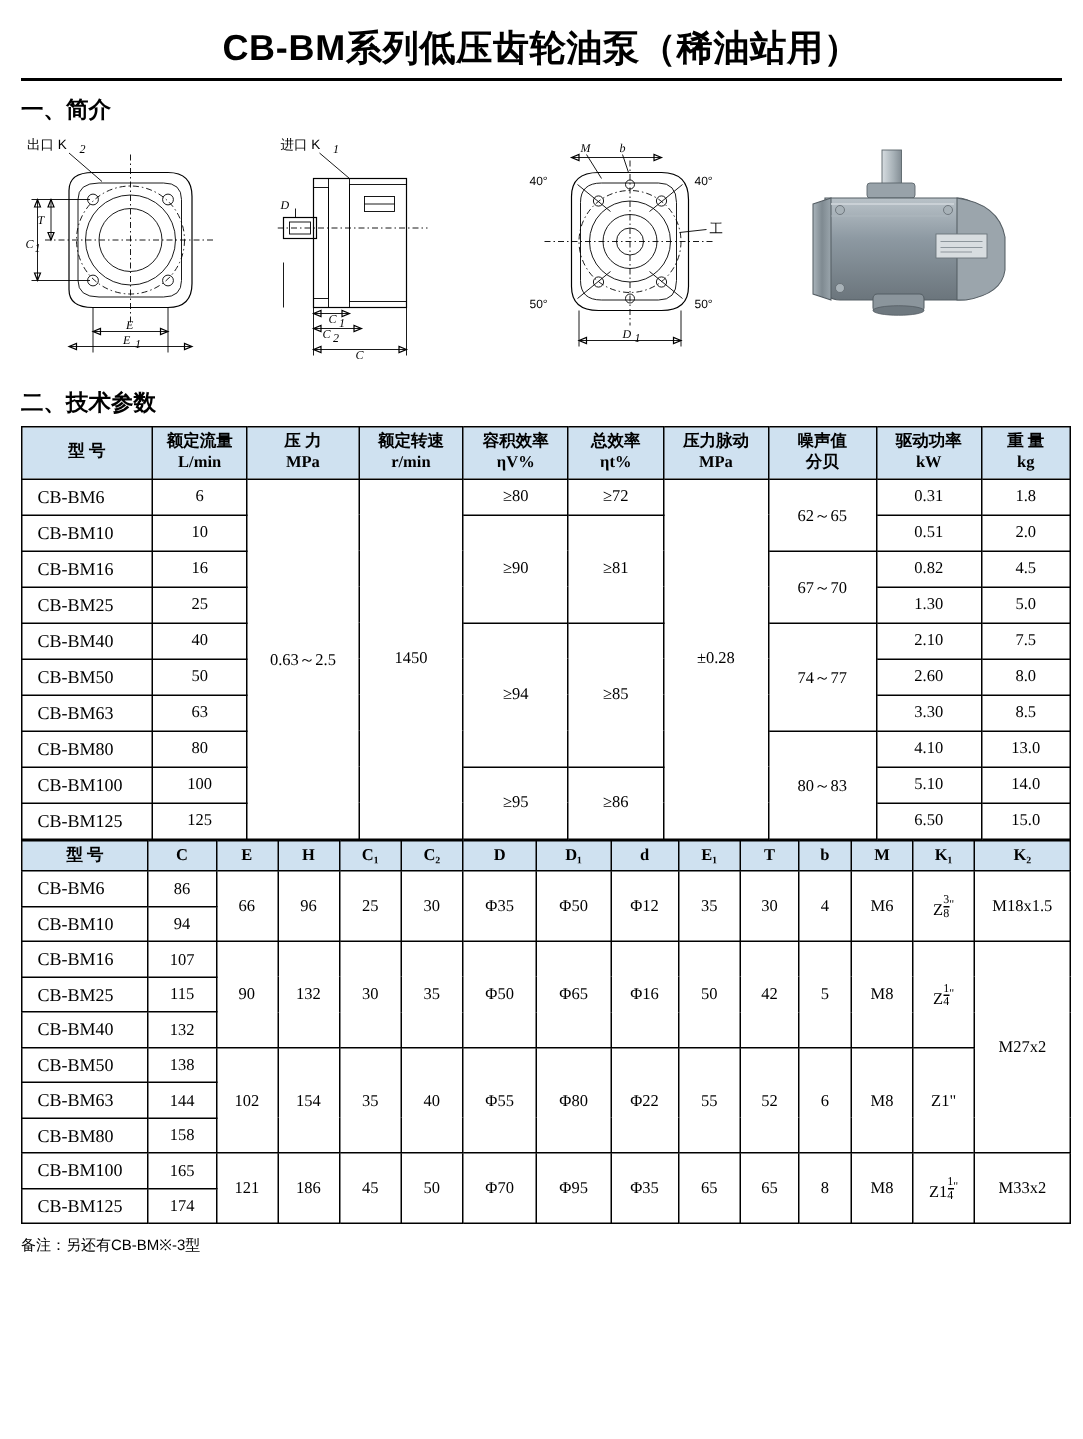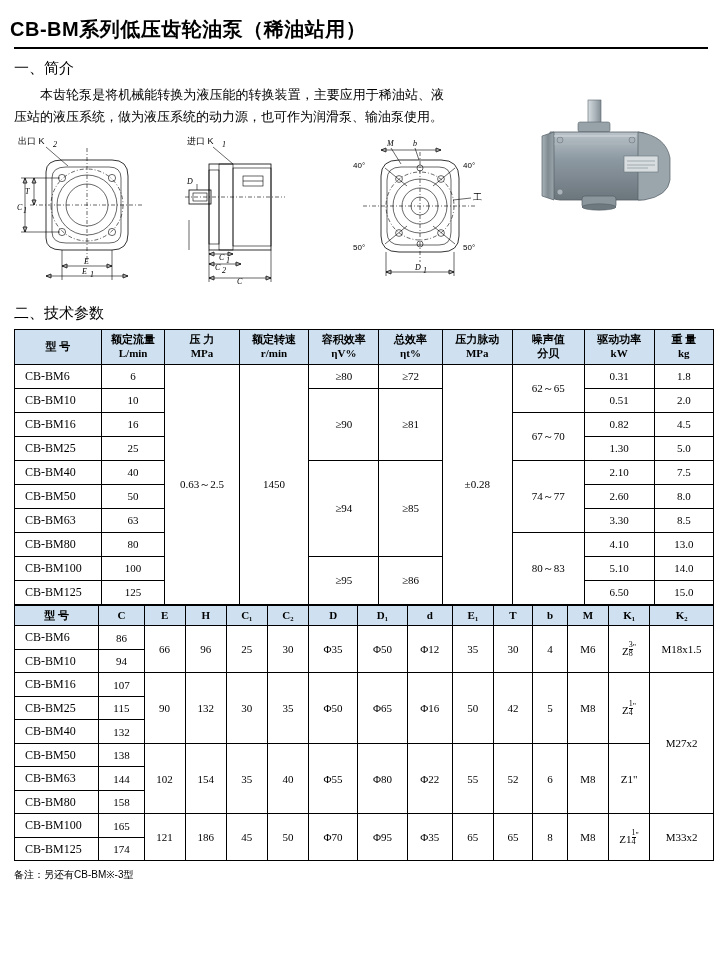--- a/index.html
+++ b/index.html
@@ -9,34 +9,35 @@
     height: 959px;
     background: #ffffff;
     font-family: "Liberation Sans", sans-serif;
     color: #000;
     position: relative;
     overflow: hidden;
   }
   .page { position:relative; width:722px; height:959px; padding: 8px 10px; }
 
   .doc-title {
-    font-size: 20px;
+    text-align:center;
+    font-size: 24px;
     font-weight: bold;
     letter-spacing: 0.5px;
     margin: 8px 0 4px 0;
     font-family: "Liberation Sans", sans-serif;
   }
   .title-rule {
     border-bottom: 2px solid #000;
     margin: 0 4px 10px 4px;
   }
 
   .section-head {
     font-size: 15px;
-    font-weight: normal;
+    font-weight: bold;
     margin: 10px 0 6px 4px;
   }
 
   .intro {
     font-size: 13px;
     line-height: 1.7;
     margin: 0 0 6px 4px;
     width: 430px;
     text-align: justify;
   }
@@ -107,21 +108,20 @@
 </style>
 </head>
 <body>
 
 <div class="page">
 
   <div class="doc-title">CB-BM系列低压齿轮油泵（稀油站用）</div>
   <div class="title-rule"></div>
 
   <div class="section-head">一、简介</div>
-  <div class="intro intro-indent">本齿轮泵是将机械能转换为液压能的转换装置，主要应用于稀油站、液压站的液压系统，做为液压系统的动力源，也可作为润滑泵、输油泵使用。</div>
 
   <div class="photo">
     <svg width="190" height="115" viewBox="0 0 190 115">
       <defs>
         <linearGradient id="gbody" x1="0" y1="0" x2="0" y2="1">
           <stop offset="0%" stop-color="#b9c2c8"></stop>
           <stop offset="40%" stop-color="#8d99a2"></stop>
           <stop offset="100%" stop-color="#6b757c"></stop>
         </linearGradient>
         <linearGradient id="gflange" x1="0" y1="0" x2="1" y2="0">

